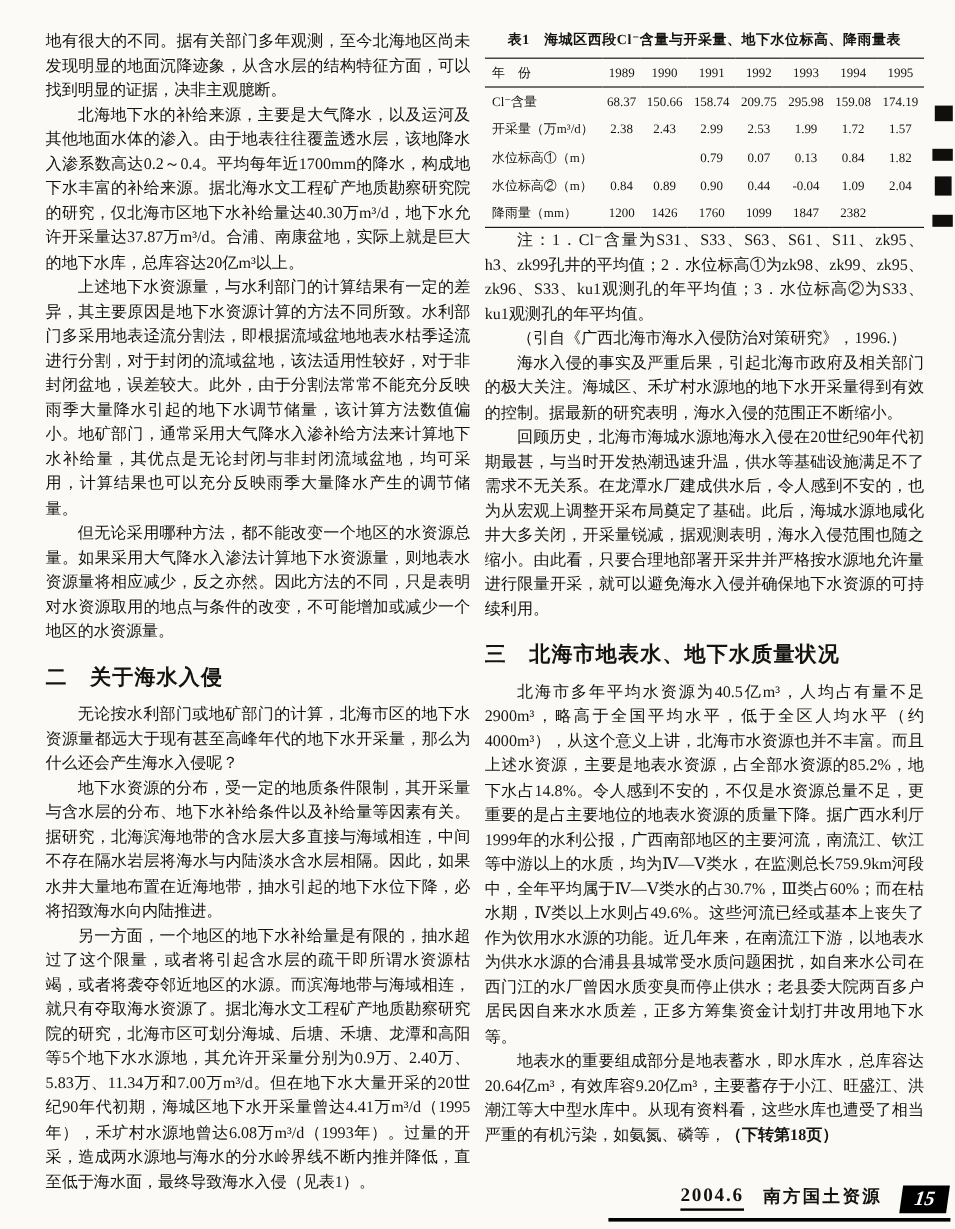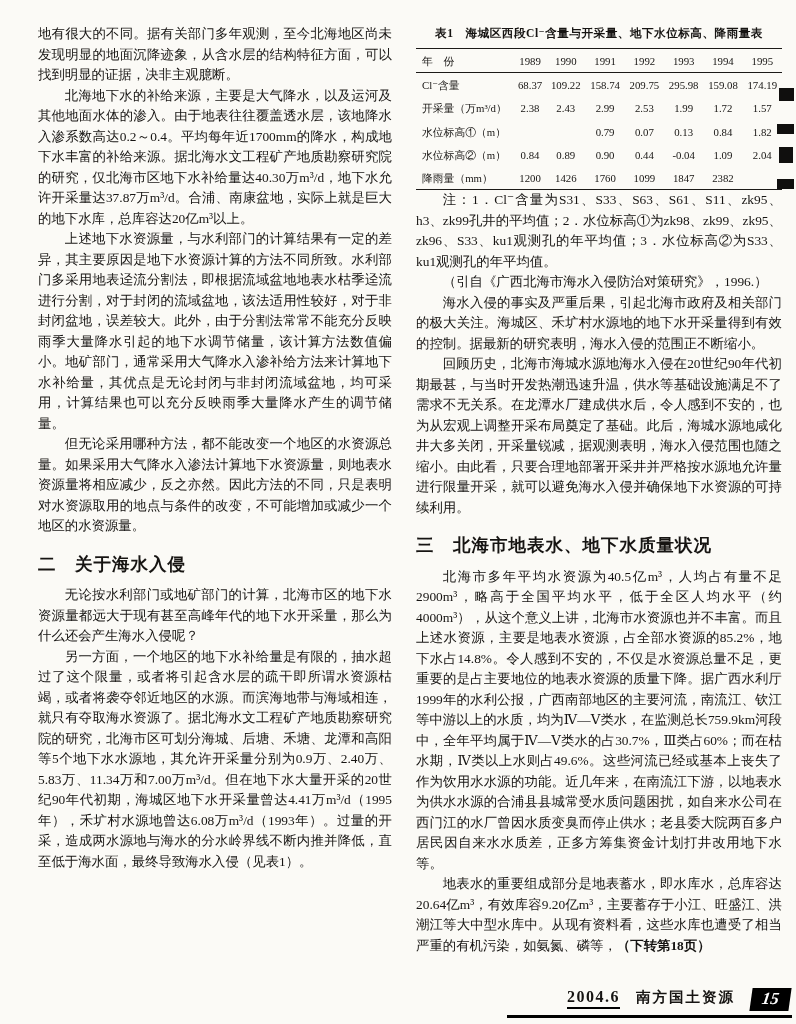--- a/index.html
+++ b/index.html
@@ -3,21 +3,21 @@
 <meta charset="utf-8">
 <style>
   html,body{margin:0;padding:0;}
   .page{
     position:relative;width:796px;height:1024px;overflow:hidden;
     background:#fbfaf6;color:#161412;
     font-family:"Liberation Serif","DejaVu Serif",serif;
   }
   .col{position:absolute;top:24px;height:980px;overflow:hidden;text-align:justify;}
   .col-left{left:38px;width:354px;}
-  .col-right{left:416px;width:366px;}
+  .col-right{left:404px;width:366px;}
   .col p{margin:0;font-size:13.4px;line-height:20.5px;text-indent:2em;}
   .col p.no-indent{text-indent:0;}
   h2.sec{font-size:17.5px;font-weight:bold;margin:15px 0 9px;text-indent:0;letter-spacing:1px;line-height:1.4;}
   .bold-tail{font-weight:bold;}
 
   
   .t-title{font-size:11.6px;font-weight:bold;text-align:center;margin:2px 0 7px;letter-spacing:.5px;}
   table.t{border-collapse:collapse;width:100%;border-top:1.8px solid #1c1a18;border-bottom:1.8px solid #1c1a18;}
   table.t th,table.t td{font-weight:normal;font-size:10.8px;line-height:1.5;padding:4px 0 3px;text-align:center;}
   table.t tr.hdr{border-bottom:1px solid #1c1a18;}
@@ -45,20 +45,21 @@
 
 <div class="page">
 
   <div class="col col-left">
     <p class="no-indent">地有很大的不同。据有关部门多年观测，至今北海地区尚未发现明显的地面沉降迹象，从含水层的结构特征方面，可以找到明显的证据，决非主观臆断。</p>
     <p>北海地下水的补给来源，主要是大气降水，以及运河及其他地面水体的渗入。由于地表往往覆盖透水层，该地降水入渗系数高达0.2～0.4。平均每年近1700mm的降水，构成地下水丰富的补给来源。据北海水文工程矿产地质勘察研究院的研究，仅北海市区地下水补给量达40.30万m³/d，地下水允许开采量达37.87万m³/d。合浦、南康盆地，实际上就是巨大的地下水库，总库容达20亿m³以上。</p>
     <p>上述地下水资源量，与水利部门的计算结果有一定的差异，其主要原因是地下水资源计算的方法不同所致。水利部门多采用地表迳流分割法，即根据流域盆地地表水枯季迳流进行分割，对于封闭的流域盆地，该法适用性较好，对于非封闭盆地，误差较大。此外，由于分割法常常不能充分反映雨季大量降水引起的地下水调节储量，该计算方法数值偏小。地矿部门，通常采用大气降水入渗补给方法来计算地下水补给量，其优点是无论封闭与非封闭流域盆地，均可采用，计算结果也可以充分反映雨季大量降水产生的调节储量。</p>
     <p>但无论采用哪种方法，都不能改变一个地区的水资源总量。如果采用大气降水入渗法计算地下水资源量，则地表水资源量将相应减少，反之亦然。因此方法的不同，只是表明对水资源取用的地点与条件的改变，不可能增加或减少一个地区的水资源量。</p>
     <h2 class="sec">二　关于海水入侵</h2>
     <p>无论按水利部门或地矿部门的计算，北海市区的地下水资源量都远大于现有甚至高峰年代的地下水开采量，那么为什么还会产生海水入侵呢？</p>
+    <p>地下水资源的分布，受一定的地质条件限制，其开采量与含水层的分布、地下水补给条件以及补给量等因素有关。据研究，北海滨海地带的含水层大多直接与海域相连，中间不存在隔水岩层将海水与内陆淡水含水层相隔。因此，如果水井大量地布置在近海地带，抽水引起的地下水位下降，必将招致海水向内陆推进。</p>
     <p>另一方面，一个地区的地下水补给量是有限的，抽水超过了这个限量，或者将引起含水层的疏干即所谓水资源枯竭，或者将袭夺邻近地区的水源。而滨海地带与海域相连，就只有夺取海水资源了。据北海水文工程矿产地质勘察研究院的研究，北海市区可划分海城、后塘、禾塘、龙潭和高阳等5个地下水水源地，其允许开采量分别为0.9万、2.40万、5.83万、11.34万和7.00万m³/d。但在地下水大量开采的20世纪90年代初期，海城区地下水开采量曾达4.41万m³/d（1995年），禾圹村水源地曾达6.08万m³/d（1993年）。过量的开采，造成两水源地与海水的分水岭界线不断内推并降低，直至低于海水面，最终导致海水入侵（见表1）。</p>
   </div>
 
   <div class="col col-right">
 
     <div class="t-title">表1　海城区西段Cl⁻含量与开采量、地下水位标高、降雨量表</div>
 
     <table class="t">
       <tbody>
           <tr class="hdr">
@@ -67,21 +68,21 @@
         <th>1990</th>
         <th>1991</th>
         <th>1992</th>
         <th>1993</th>
         <th>1994</th>
         <th>1995</th>
       </tr>
       <tr>
         <td class="lbl">Cl⁻含量</td>
         <td>68.37</td>
-        <td>109.22</td>
+        <td>150.66</td>
         <td>158.74</td>
         <td>209.75</td>
         <td>295.98</td>
         <td>159.08</td>
         <td>174.19</td>
       </tr>
       <tr>
         <td class="lbl">开采量（万m³/d）</td>
         <td>2.38</td>
         <td>2.43</td>

